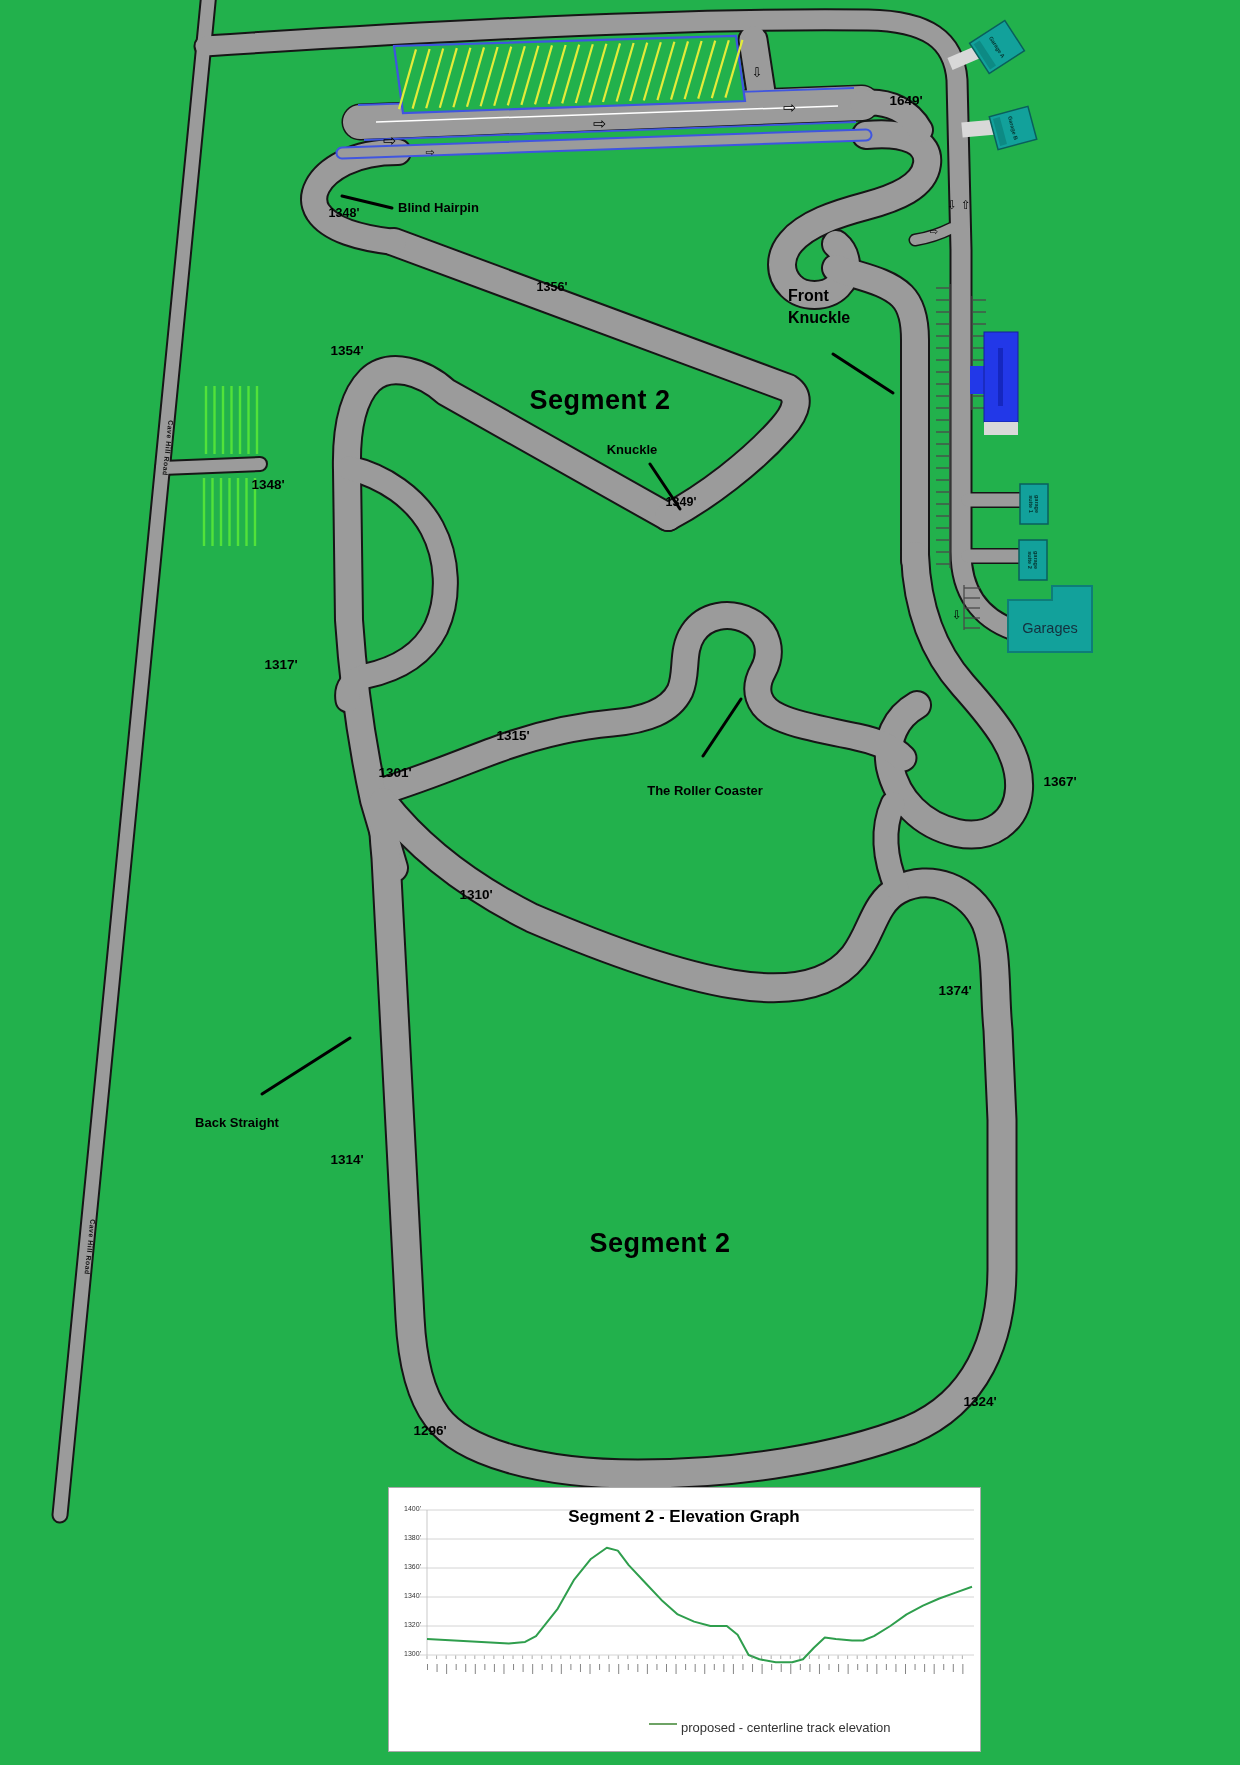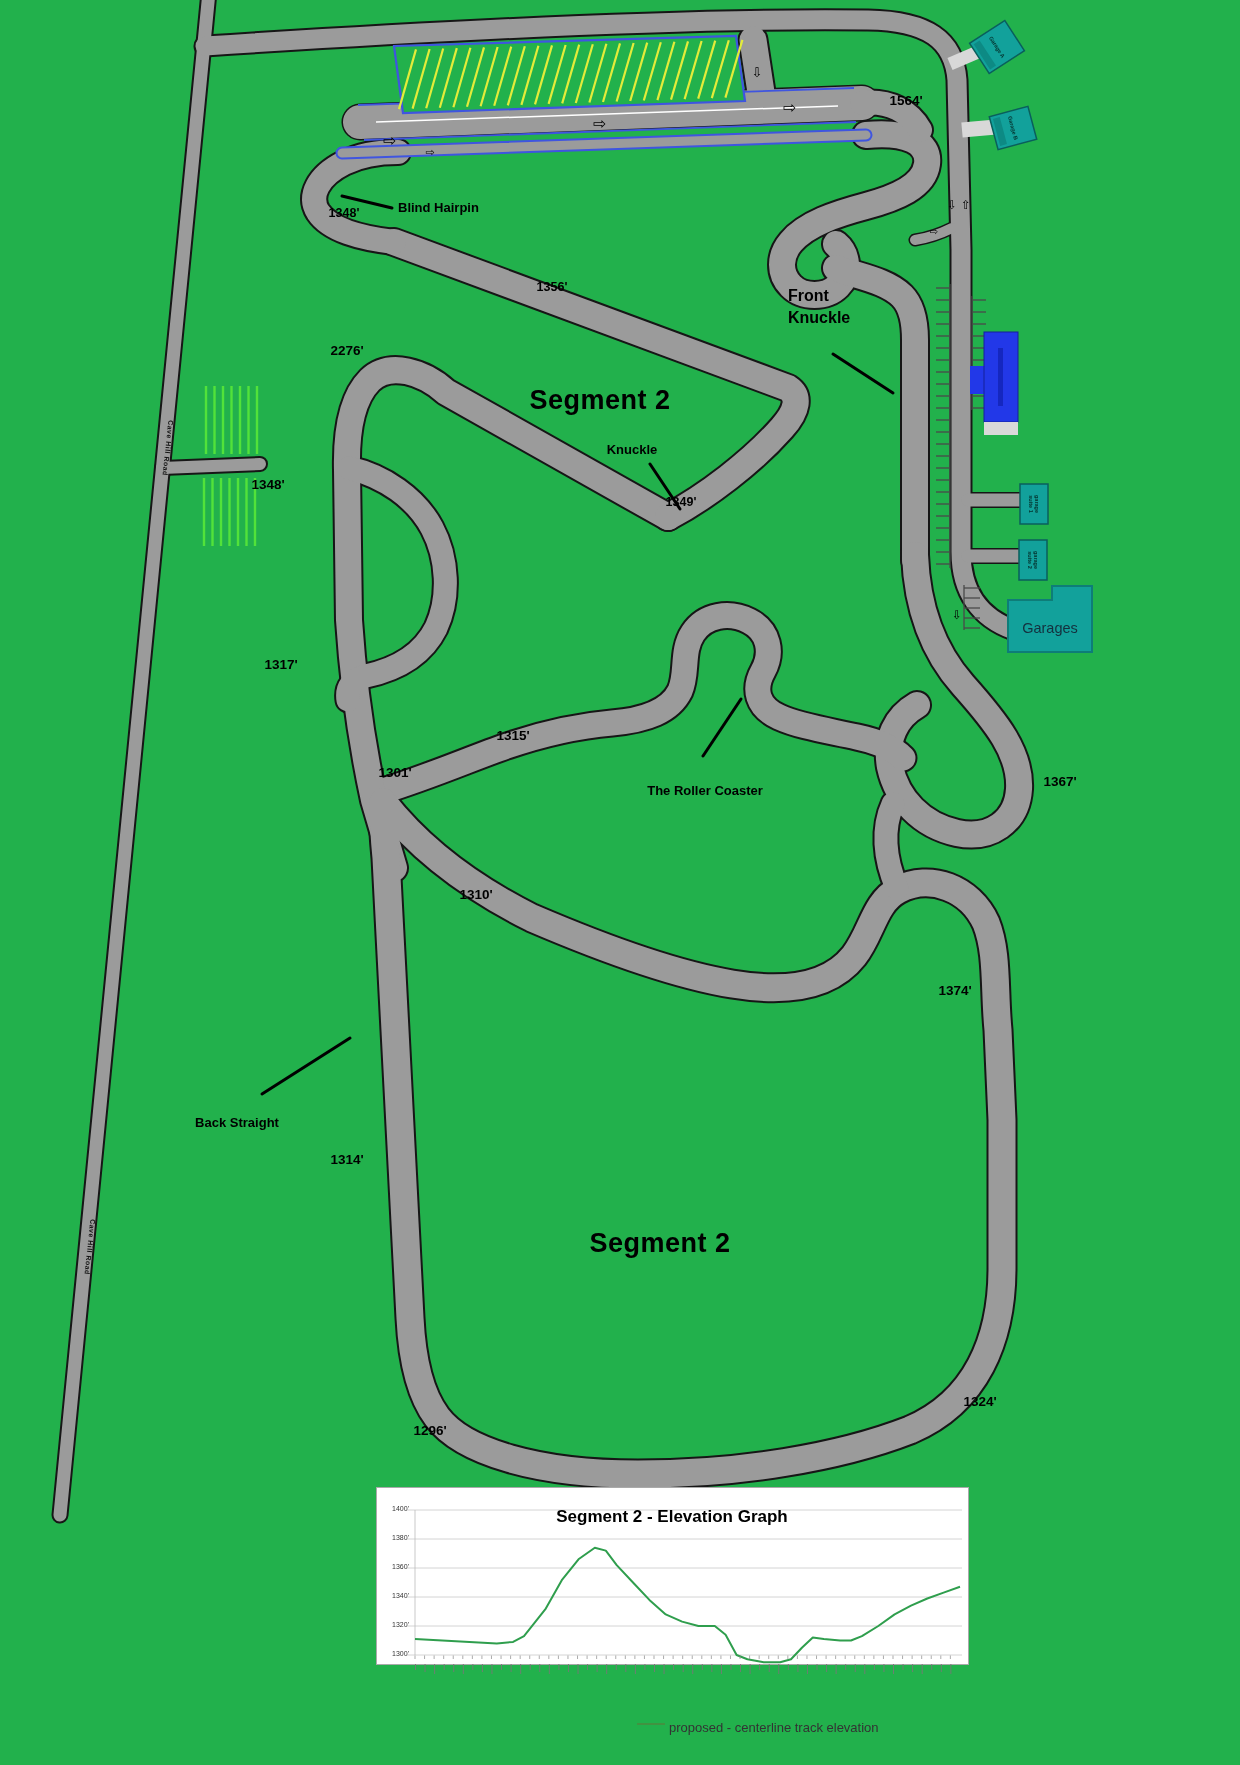--- a/index.html
+++ b/index.html
@@ -6,21 +6,21 @@
   #stage{position:relative;width:1240px;height:1765px;background:#22b14c;overflow:hidden;
          font-family:"Liberation Sans",sans-serif;}
   #mapsvg{position:absolute;left:0;top:0;}
   .lbl{position:absolute;font-weight:bold;color:#000;white-space:nowrap;
        transform:translate(-50%,-50%);font-family:"Liberation Sans",sans-serif;}
   .l12{font-size:12.5px}.l13{font-size:13.5px}.l15{font-size:13px}.l16{font-size:16px}
   .big{font-size:27px;letter-spacing:.5px}
   .anchL{transform:translate(0,-50%)}
   .tiny{font-size:5.5px;font-weight:bold;color:#04332f}
   .roadname{font-size:7px;font-weight:bold;color:#111;letter-spacing:.5px}
-  #chartbox{position:absolute;left:376px;top:1487px;width:593px;height:178px;background:#fff;
+  #chartbox{position:absolute;left:388px;top:1487px;width:593px;height:265px;background:#fff;
             border:1px solid #aaa;box-sizing:border-box;}
   #chartbox .ytick{position:absolute;font-size:7px;color:#333;width:30px;text-align:right;transform:none;font-weight:normal}
   #charttitle{position:absolute;left:295px;top:29px;transform:translate(-50%,-50%);
               font-size:17px;font-weight:bold;color:#000;white-space:nowrap;}
   #legendtext{position:absolute;left:292px;top:232px;font-size:13px;color:#333;white-space:nowrap;}
   .suitelbl{position:absolute;transform:translate(-50%,-50%) rotate(90deg);text-align:center;line-height:1.15;}
   .suitelbl div{font-size:5.5px;font-weight:bold;color:#04332f;}
 </style>
 </head>
 <body>
@@ -211,24 +211,24 @@
 <div class="lbl big" style="left:600px;top:400px">Segment 2</div>
 <div class="lbl big" style="left:660px;top:1243px">Segment 2</div>
 
 <div class="lbl l15 anchL" style="left:398px;top:207px">Blind Hairpin</div>
 <div class="lbl l15" style="left:632px;top:449px">Knuckle</div>
 <div class="lbl l16 anchL" style="left:788px;top:296px">Front</div>
 <div class="lbl l16 anchL" style="left:788px;top:318px">Knuckle</div>
 <div class="lbl l15" style="left:705px;top:790px">The Roller Coaster</div>
 <div class="lbl l15" style="left:237px;top:1122px">Back Straight</div>
 
-<div class="lbl l13" style="left:906px;top:100px">1564'</div>
+<div class="lbl l13" style="left:906px;top:100px">1649'</div>
 <div class="lbl l12" style="left:344px;top:213px">1348'</div>
 <div class="lbl l12" style="left:552px;top:287px">1356'</div>
-<div class="lbl l13" style="left:347px;top:350px">2276'</div>
+<div class="lbl l13" style="left:347px;top:350px">1354'</div>
 <div class="lbl l12" style="left:681px;top:502px">1349'</div>
 <div class="lbl l13" style="left:268px;top:484px">1348'</div>
 <div class="lbl l13" style="left:281px;top:664px">1317'</div>
 <div class="lbl l13" style="left:395px;top:772px">1301'</div>
 <div class="lbl l13" style="left:513px;top:735px">1315'</div>
 <div class="lbl l13" style="left:1060px;top:781px">1367'</div>
 <div class="lbl l13" style="left:476px;top:894px">1310'</div>
 <div class="lbl l13" style="left:955px;top:990px">1374'</div>
 <div class="lbl l13" style="left:347px;top:1159px">1314'</div>
 <div class="lbl l13" style="left:430px;top:1430px">1296'</div>

